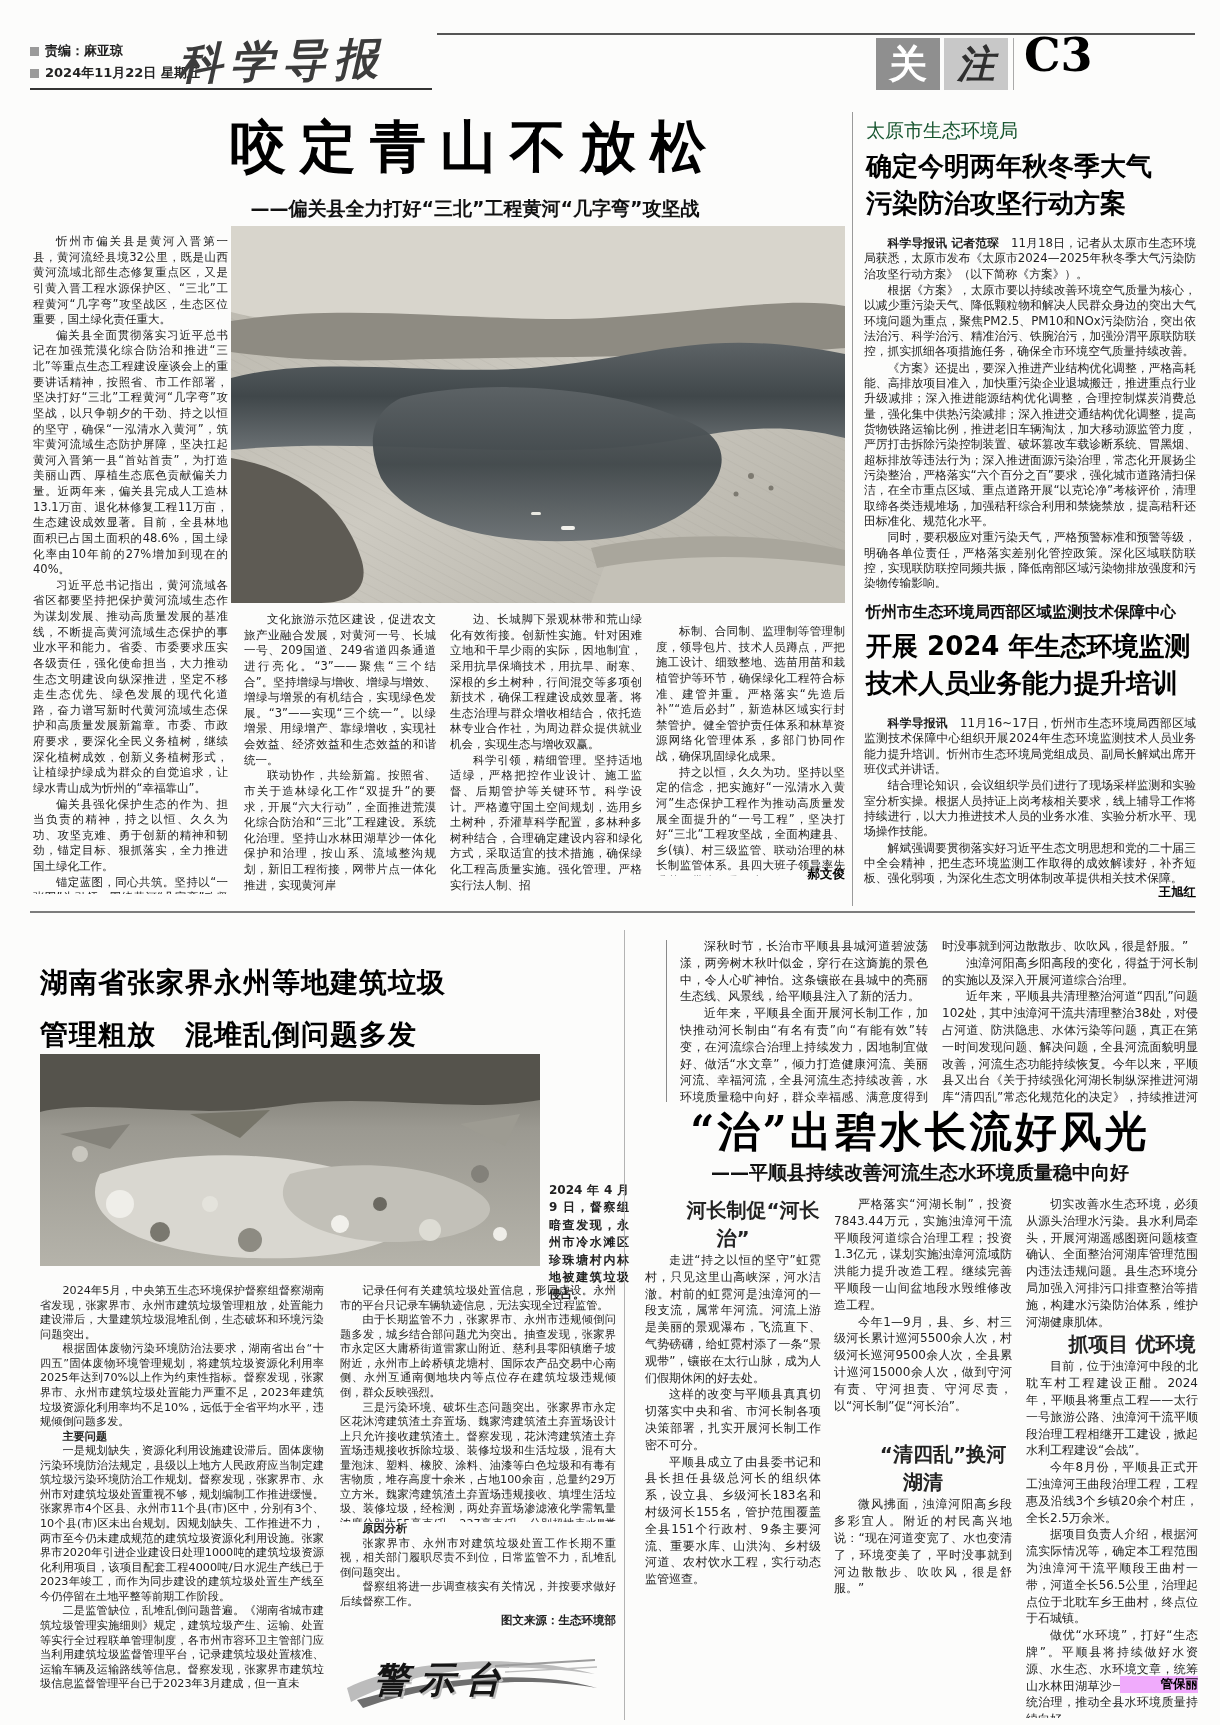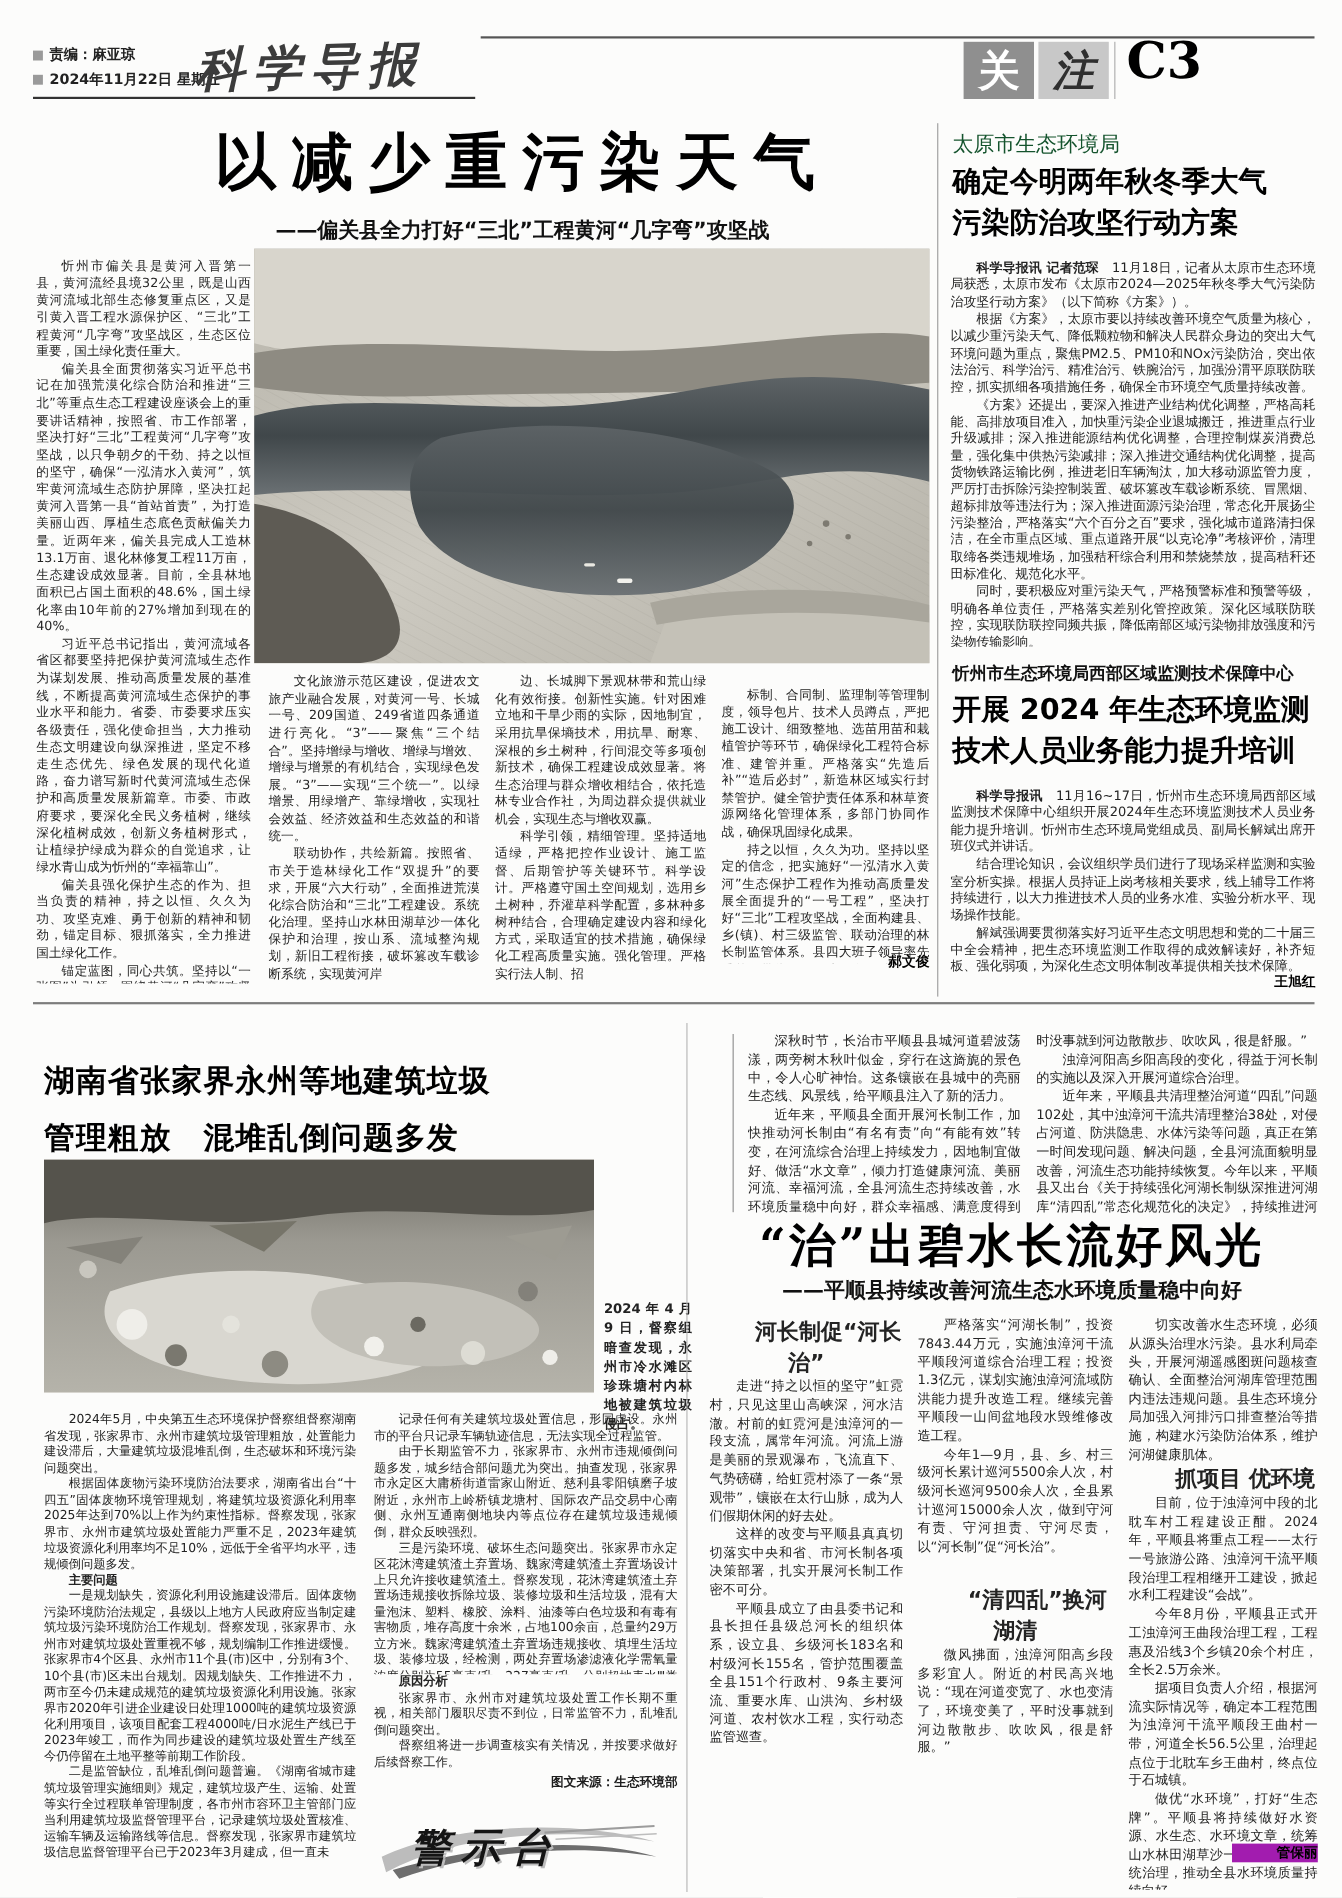--- a/index.html
+++ b/index.html
@@ -49,21 +49,21 @@
     <div class="hdr-line"><span class="sq"></span><span>责编：麻亚琼</span></div>
     <div class="hdr-line"><span class="sq"></span><span>2024年11月22日 星期五</span></div>
   </div>
   <div class="abs rule" style="left:30px;top:88px;width:402px;height:2px;background:#333;"></div>
   <div class="abs masthead" style="left:178px;top:32px;">科学导报</div>
   <div class="abs secbox" style="left:876px;top:38px;background:#8f8f8f;color:#ffffff;">关</div>
   <div class="abs secbox" style="left:944px;top:38px;background:#c8c8c8;color:#2f2f2f;font-style:italic;">注</div>
   <div class="abs" style="left:1013px;top:38px;width:1px;height:52px;background:#aaa;"></div>
   <div class="abs pageno" style="left:1024px;top:28px;">C3</div>
 
-  <div class="abs m-headline" style="left:110px;top:110px;width:730px;">以减少重污染天气</div>
+  <div class="abs m-headline" style="left:110px;top:110px;width:730px;">咬定青山不放松</div>
   <div class="abs m-sub" style="left:110px;top:196px;width:730px;">——偏关县全力打好“三北”工程黄河“几字弯”攻坚战</div>
 
   <div class="abs body-col" style="left:33px;top:234px;width:195px;height:660px;">
     <p>忻州市偏关县是黄河入晋第一县，黄河流经县境32公里，既是山西黄河流域北部生态修复重点区，又是引黄入晋工程水源保护区、“三北”工程黄河“几字弯”攻坚战区，生态区位重要，国土绿化责任重大。</p>
     <p>偏关县全面贯彻落实习近平总书记在加强荒漠化综合防治和推进“三北”等重点生态工程建设座谈会上的重要讲话精神，按照省、市工作部署，坚决打好“三北”工程黄河“几字弯”攻坚战，以只争朝夕的干劲、持之以恒的坚守，确保“一泓清水入黄河”，筑牢黄河流域生态防护屏障，坚决扛起黄河入晋第一县“首站首责”，为打造美丽山西、厚植生态底色贡献偏关力量。近两年来，偏关县完成人工造林13.1万亩、退化林修复工程11万亩，生态建设成效显著。目前，全县林地面积已占国土面积的48.6%，国土绿化率由10年前的27%增加到现在的40%。</p>
     <p>习近平总书记指出，黄河流域各省区都要坚持把保护黄河流域生态作为谋划发展、推动高质量发展的基准线，不断提高黄河流域生态保护的事业水平和能力。省委、市委要求压实各级责任，强化使命担当，大力推动生态文明建设向纵深推进，坚定不移走生态优先、绿色发展的现代化道路，奋力谱写新时代黄河流域生态保护和高质量发展新篇章。市委、市政府要求，要深化全民义务植树，继续深化植树成效，创新义务植树形式，让植绿护绿成为群众的自觉追求，让绿水青山成为忻州的“幸福靠山”。</p>
     <p>偏关县强化保护生态的作为、担当负责的精神，持之以恒、久久为功、攻坚克难、勇于创新的精神和韧劲，锚定目标、狠抓落实，全力推进国土绿化工作。</p>
     <p>锚定蓝图，同心共筑。坚持以“一张图”为引领，围绕黄河“几字弯”攻坚战，科学布局生态建设，实现生态经济双赢。“1”——筑牢“一道屏障”。巩固原有绿化工程，筑牢黄河、长城生态防护屏障，实现新旧工程相融，让美丽村庄镶嵌其中，景区布点绿化添彩。“2”——打造“两条廊道”。以黄河、长城两条一号旅游公路为轴线，打造集生态景观、文旅融合、休闲康养等多功能于一体的生态廊带。“4”——亮化“四条通道”。围绕生态</p>
   </div>
 
@@ -96,21 +96,21 @@
       <rect x="330" y="300" width="14" height="4" rx="2" fill="#f2f1ec"></rect>
       <rect x="300" y="286" width="10" height="3" rx="1.5" fill="#e9e8e1"></rect>
       <circle cx="520" cy="250" r="3" fill="#7d7a71"></circle>
         <circle cx="540" cy="262" r="2.5" fill="#7d7a71"></circle>
         <circle cx="505" cy="268" r="2.5" fill="#7d7a71"></circle>
     </svg>
   </div>
 
   <div class="abs body-col" style="left:244px;top:612px;width:192px;height:280px;">
     <p>文化旅游示范区建设，促进农文旅产业融合发展，对黄河一号、长城一号、209国道、249省道四条通道进行亮化。“3”——聚焦“三个结合”。坚持增绿与增收、增绿与增效、增绿与增景的有机结合，实现绿色发展。“3”——实现“三个统一”。以绿增景、用绿增产、靠绿增收，实现社会效益、经济效益和生态效益的和谐统一。</p>
-    <p>联动协作，共绘新篇。按照省、市关于造林绿化工作“双提升”的要求，开展“六大行动”，全面推进荒漠化综合防治和“三北”工程建设。系统化治理。坚持山水林田湖草沙一体化保护和治理，按山系、流域整沟规划，新旧工程衔接，破坏篡改车载诊断系统，实现黄河岸</p>
+    <p>联动协作，共绘新篇。按照省、市关于造林绿化工作“双提升”的要求，开展“六大行动”，全面推进荒漠化综合防治和“三北”工程建设。系统化治理。坚持山水林田湖草沙一体化保护和治理，按山系、流域整沟规划，新旧工程衔接，网带片点一体化推进，实现黄河岸</p>
   </div>
   <div class="abs body-col" style="left:450px;top:612px;width:192px;height:280px;">
     <p>边、长城脚下景观林带和荒山绿化有效衔接。创新性实施。针对困难立地和干旱少雨的实际，因地制宜，采用抗旱保墒技术，用抗旱、耐寒、深根的乡土树种，行间混交等多项创新技术，确保工程建设成效显著。将生态治理与群众增收相结合，依托造林专业合作社，为周边群众提供就业机会，实现生态与增收双赢。</p>
     <p>科学引领，精细管理。坚持适地适绿，严格把控作业设计、施工监督、后期管护等关键环节。科学设计。严格遵守国土空间规划，选用乡土树种，乔灌草科学配置，多林种多树种结合，合理确定建设内容和绿化方式，采取适宜的技术措施，确保绿化工程高质量实施。强化管理。严格实行法人制、招</p>
   </div>
   <div class="abs body-col" style="left:656px;top:612px;width:189px;height:252px;margin-top:12px;">
     <p>标制、合同制、监理制等管理制度，领导包片、技术人员蹲点，严把施工设计、细致整地、选苗用苗和栽植管护等环节，确保绿化工程符合标准、建管并重。严格落实“先造后补”“造后必封”，新造林区域实行封禁管护。健全管护责任体系和林草资源网络化管理体系，多部门协同作战，确保巩固绿化成果。</p>
     <p>持之以恒，久久为功。坚持以坚定的信念，把实施好“一泓清水入黄河”生态保护工程作为推动高质量发展全面提升的“一号工程”，坚决打好“三北”工程攻坚战，全面构建县、乡(镇)、村三级监管、联动治理的林长制监管体系。县四大班子领导率先垂范，带头引导国土绿化，乡(镇)级林长以及村级林长共同履行林草资源保护职责，广泛开展义务植树活动，持之以恒、久久为功，咬定青山不放松，确保一泓清水入黄河。</p>
   </div>
   <div class="abs byline" style="left:700px;top:866px;width:145px;">郝文俊</div>
@@ -239,15 +239,15 @@
   </div>
 
   <div class="abs body-col br-body" style="left:1026px;top:1196px;width:172px;height:522px;">
     <p>切实改善水生态环境，必须从源头治理水污染。县水利局牵头，开展河湖遥感图斑问题核查确认、全面整治河湖库管理范围内违法违规问题。县生态环境分局加强入河排污口排查整治等措施，构建水污染防治体系，维护河湖健康肌体。</p>
     <p class="subhead-center">抓项目 优环境</p>
     <p>目前，位于浊漳河中段的北耽车村工程建设正酣。2024年，平顺县将重点工程——太行一号旅游公路、浊漳河干流平顺段治理工程相继开工建设，掀起水利工程建设“会战”。</p>
     <p>今年8月份，平顺县正式开工浊漳河王曲段治理工程，工程惠及沿线3个乡镇20余个村庄，全长2.5万余米。</p>
     <p>据项目负责人介绍，根据河流实际情况等，确定本工程范围为浊漳河干流平顺段王曲村一带，河道全长56.5公里，治理起点位于北耽车乡王曲村，终点位于石城镇。</p>
     <p>做优“水环境”，打好“生态牌”。平顺县将持续做好水资源、水生态、水环境文章，统筹山水林田湖草沙一体化保护和系统治理，推动全县水环境质量持续向好。</p>
   </div>
-  <div class="abs byline" style="left:1120px;top:1676px;width:78px;background:#a21caf;">管保丽</div>
+  <div class="abs byline" style="left:1120px;top:1676px;width:78px;background:#f0abfc;">管保丽</div>
 
 </div>
 
 </body></html>

